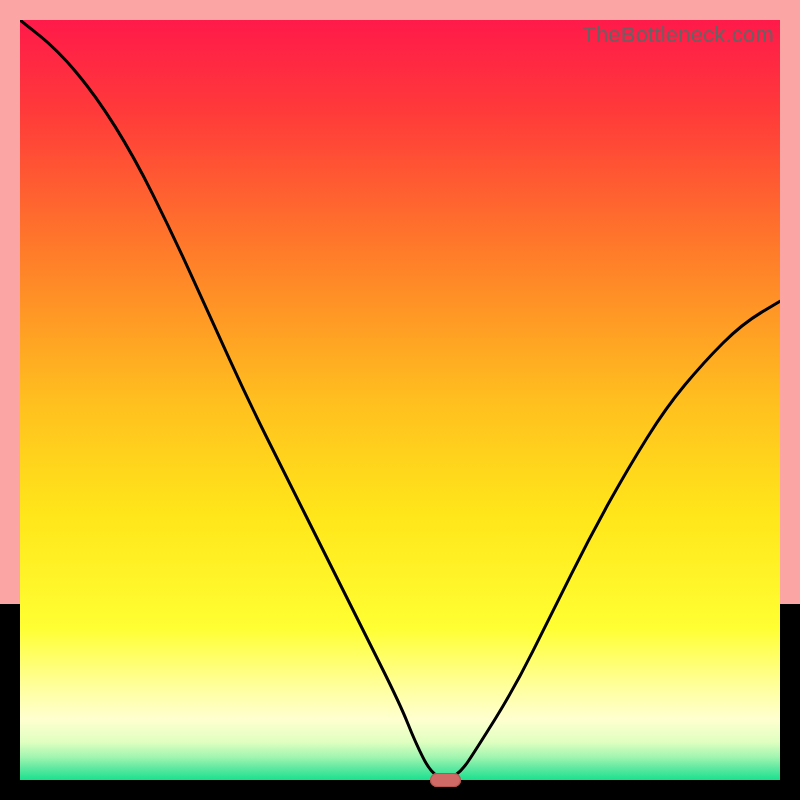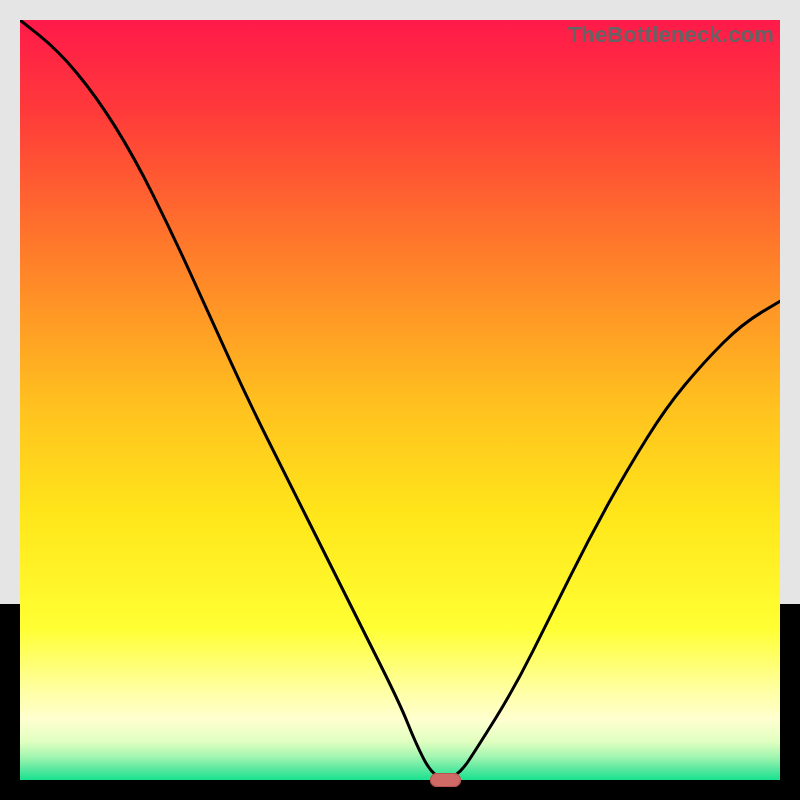--- a/index.html
+++ b/index.html
@@ -1,22 +1,21 @@
 <!DOCTYPE html>
 <html><head>
 <meta charset="utf-8">
 <style>
   * { margin: 0; padding: 0; box-sizing: border-box; }
   html, body { width: 800px; height: 800px; overflow: hidden; background: #000; }
   .stage {
     position: relative;
     width: 800px;
     height: 604px;
-    background: #e5e5e5;
-    font-weight: bold;
+    background: #fca5a5;
   }
   .plot-area {
     position: absolute;
     left: 20px;
     top: 20px;
     width: 760px;
     height: 760px;
   }
   .gradient-bg {
     position: absolute;

